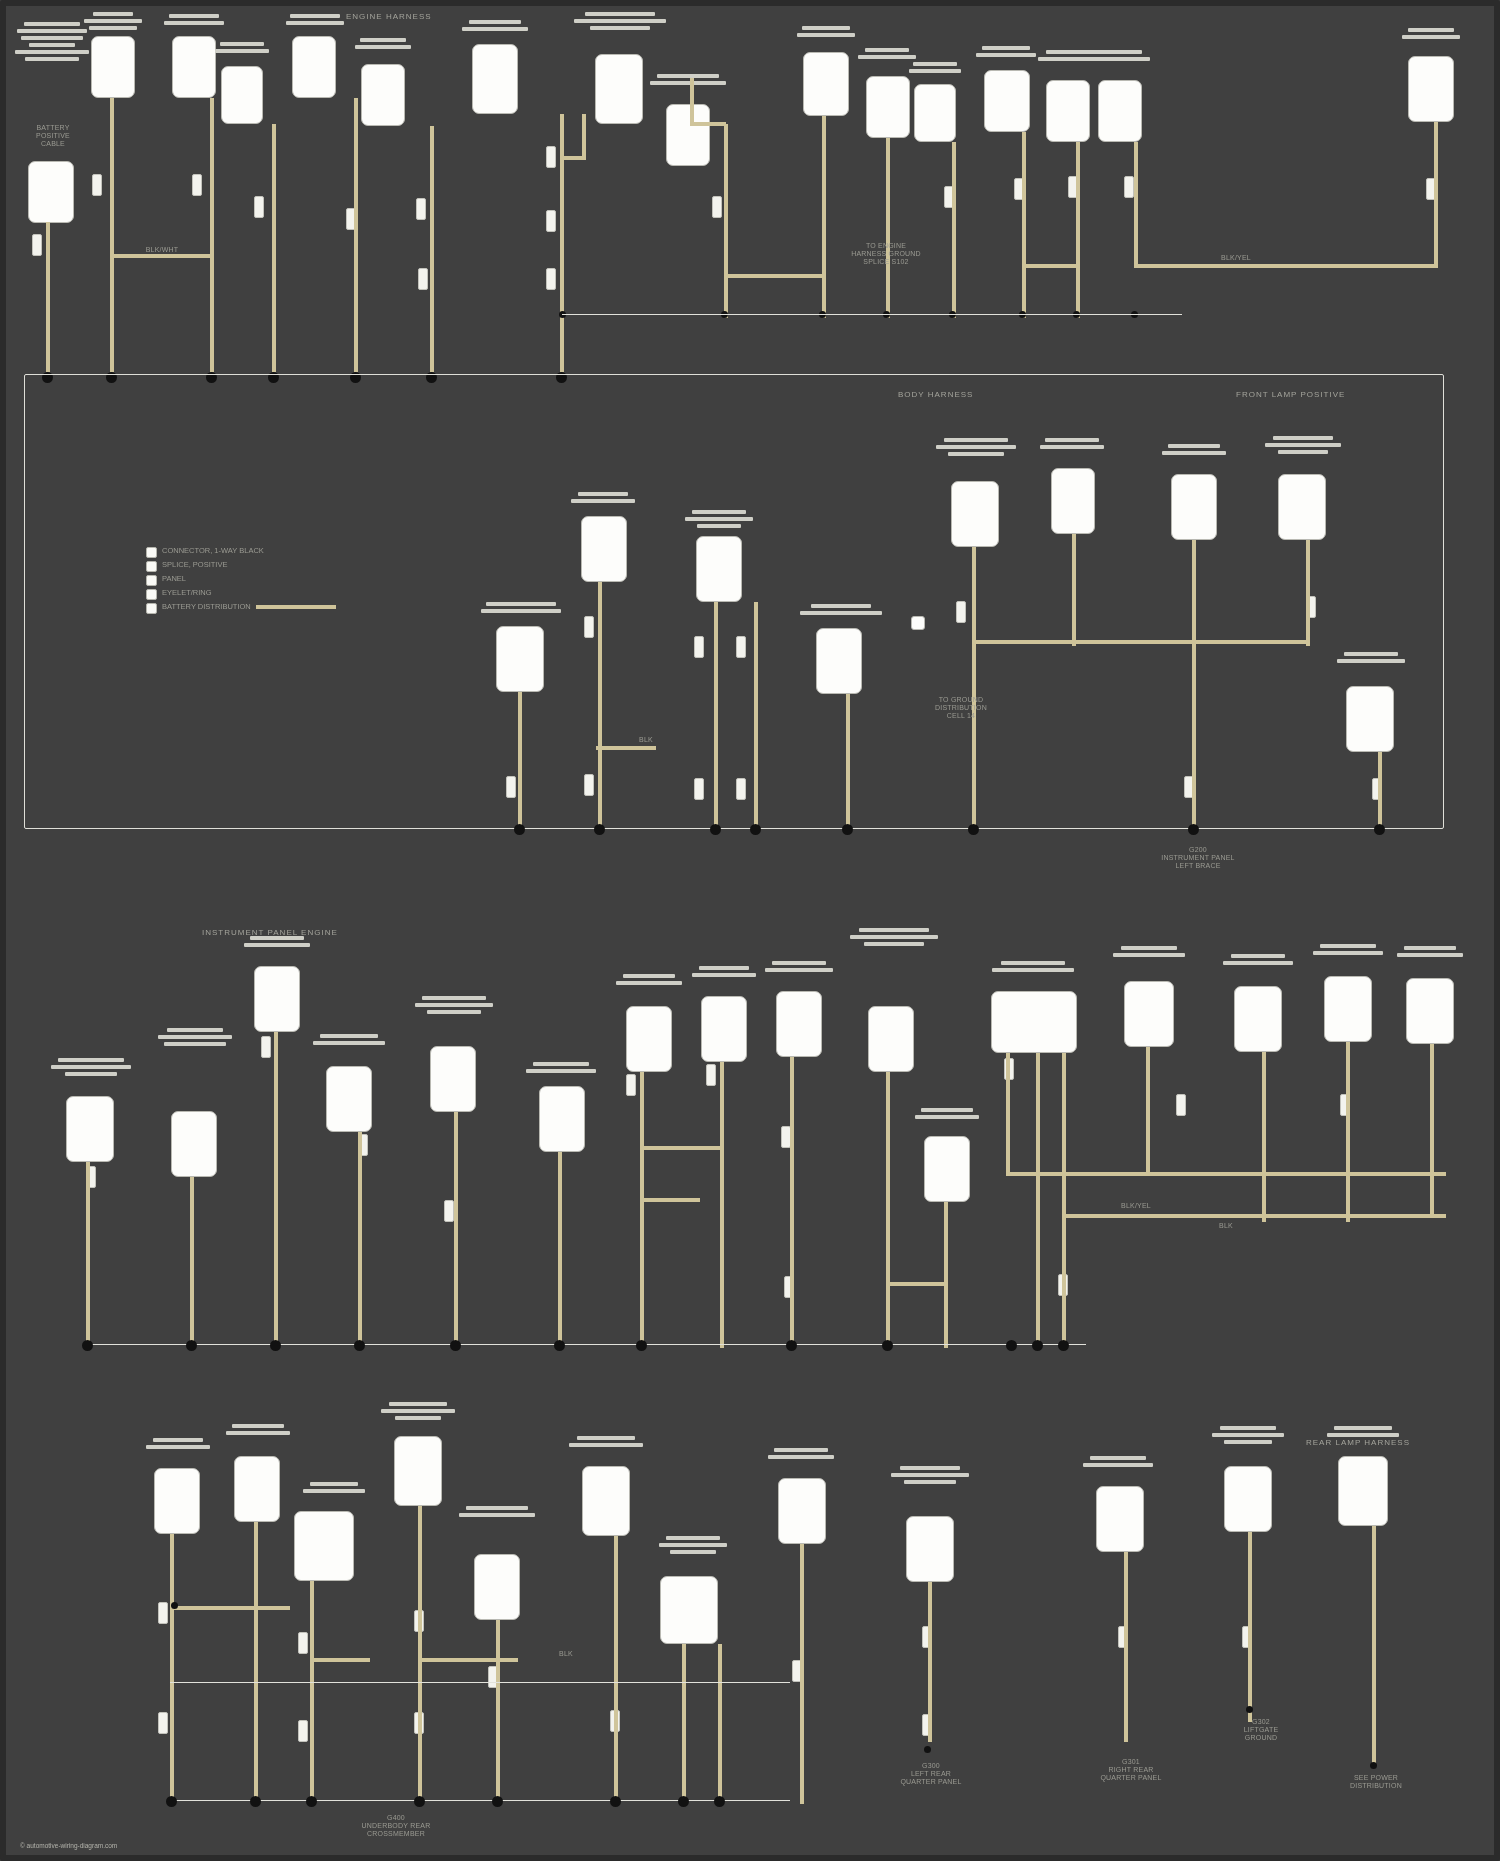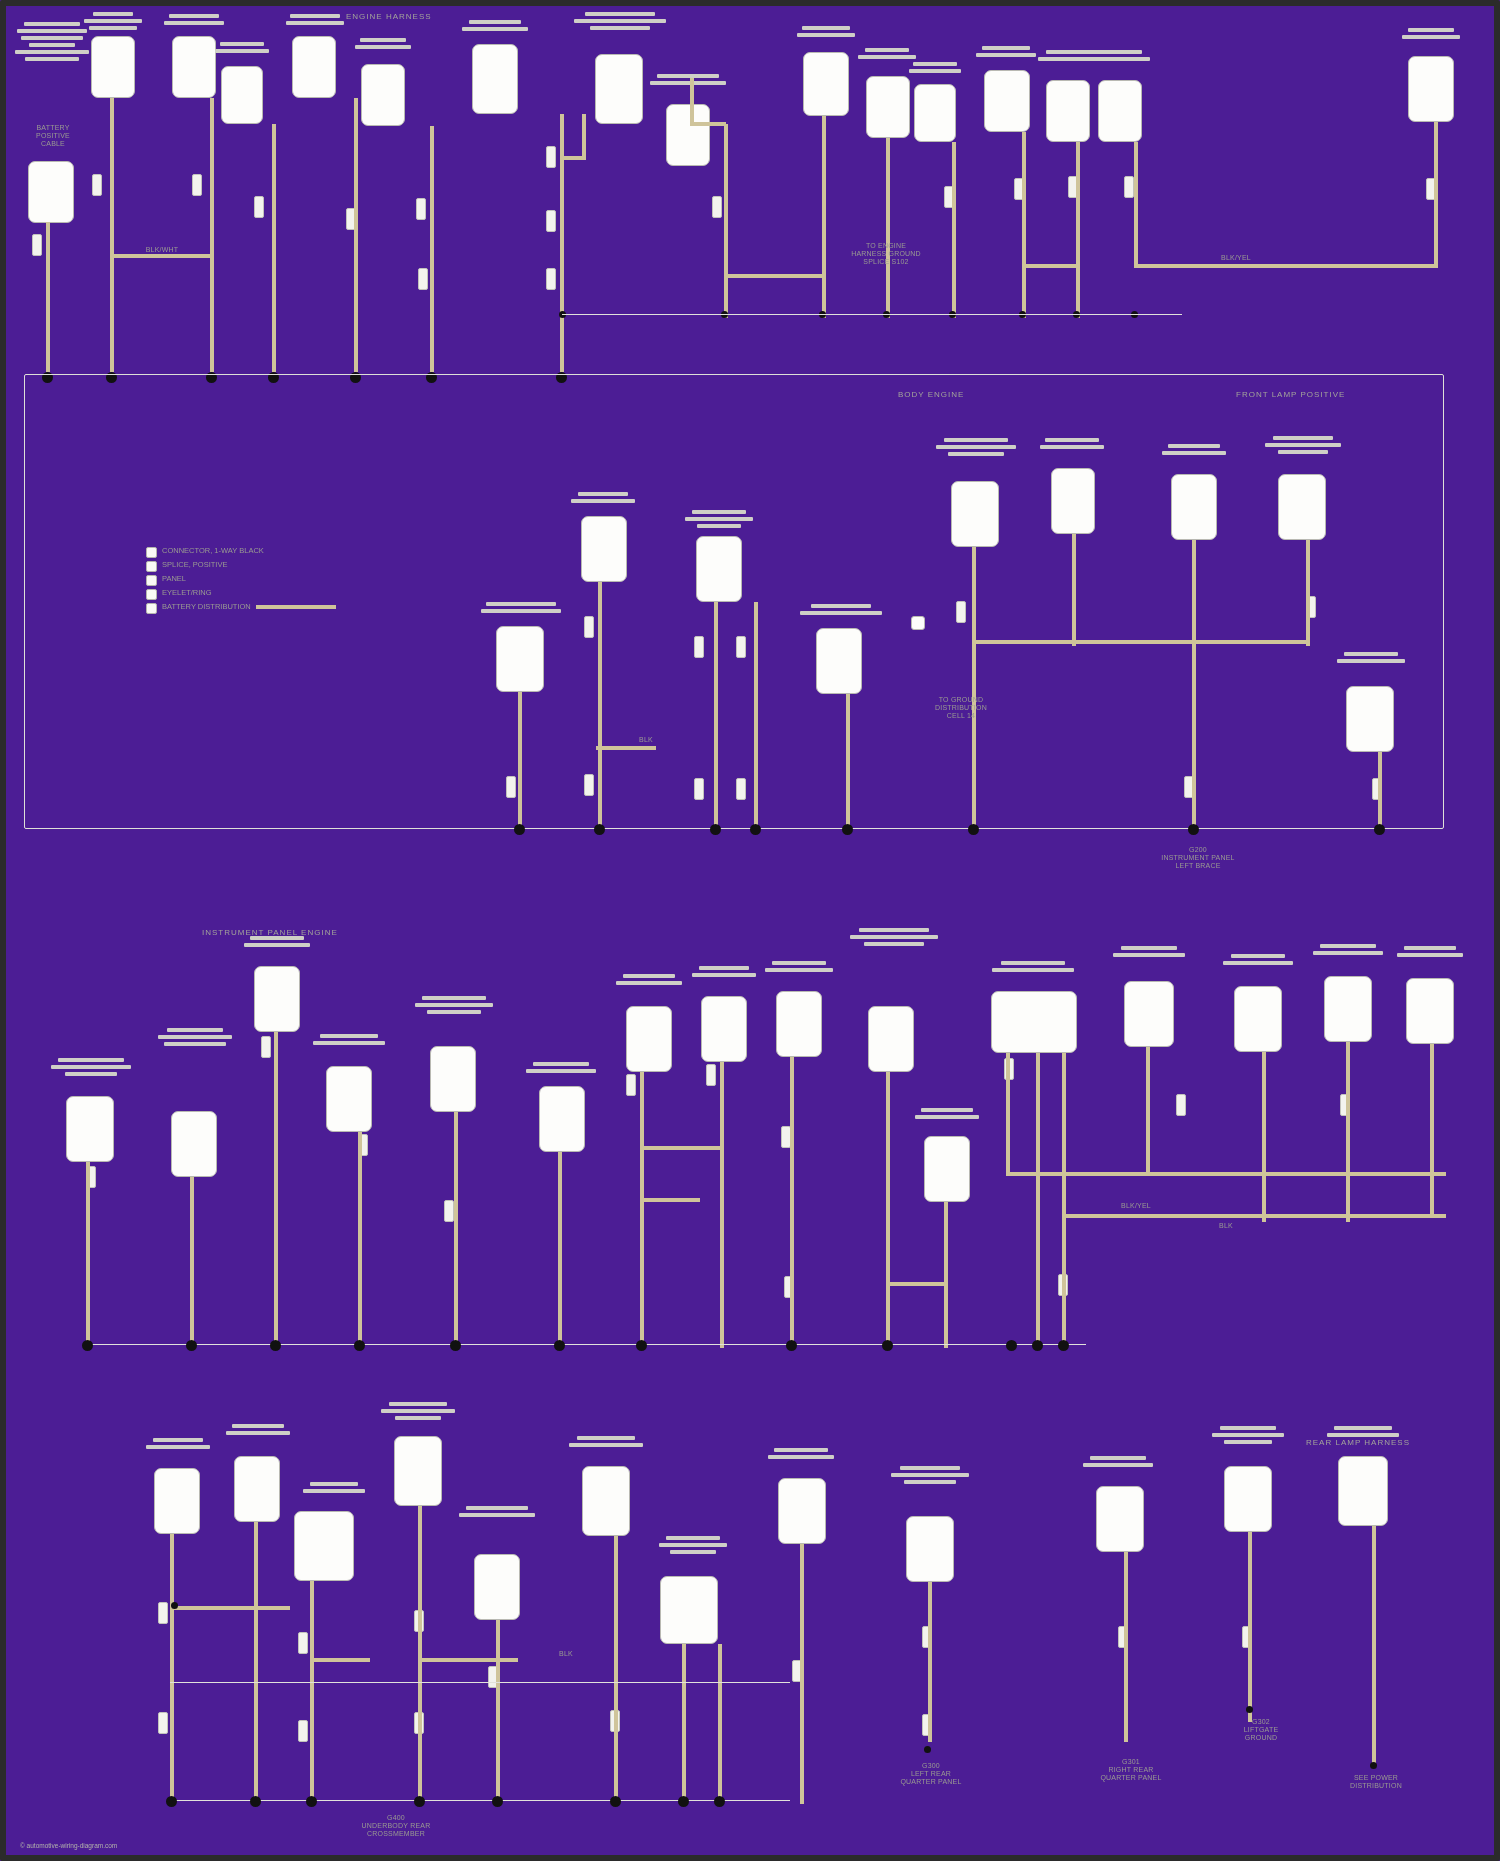--- a/index.html
+++ b/index.html
@@ -1,20 +1,20 @@
 <!DOCTYPE html>
 <html><head>
 <meta charset="utf-8">
 <style>
   html,body{margin:0;padding:0;background:#f2f2ee;}
   body{font-family:"Liberation Sans",sans-serif;}
   #sheet{
     position:relative;
     width:1500px;height:1861px;
-    background:#4c1d95;
+    background:#404040;
     overflow:hidden;
   }
   #sheet:before{
     content:"";position:absolute;left:0;top:0;right:0;bottom:0;
     border:6px solid #2b2b2b;border-radius:2px;pointer-events:none;
     box-sizing:border-box;
   }
   .canvas{position:absolute;left:6px;top:6px;width:1488px;height:1849px;overflow:hidden;}
 
   
@@ -236,21 +236,21 @@
 
     <div class="gnd" style="left:36px;top:366px;"></div>
     <div class="gnd" style="left:100px;top:366px;"></div>
     <div class="gnd" style="left:200px;top:366px;"></div>
     <div class="gnd" style="left:262px;top:366px;"></div>
     <div class="gnd" style="left:344px;top:366px;"></div>
     <div class="gnd" style="left:420px;top:366px;"></div>
     <div class="gnd" style="left:550px;top:366px;"></div>
 
     <div class="zone" style="left:18px;top:368px;width:1420px;height:455px;"></div>
-    <div class="hdr" style="left:892px;top:384px;">BODY ENGINE</div>
+    <div class="hdr" style="left:892px;top:384px;">BODY HARNESS</div>
     <div class="hdr" style="left:1230px;top:384px;">FRONT LAMP POSITIVE</div>
 
     <div class="legend" style="left:140px;top:538px;width:200px;">
       <div class="row">
         <span class="sw"></span>
         <span class="tx">CONNECTOR, 1-WAY BLACK</span>
       </div>
       <div class="row">
         <span class="sw"></span>
         <span class="tx">SPLICE, POSITIVE</span>

